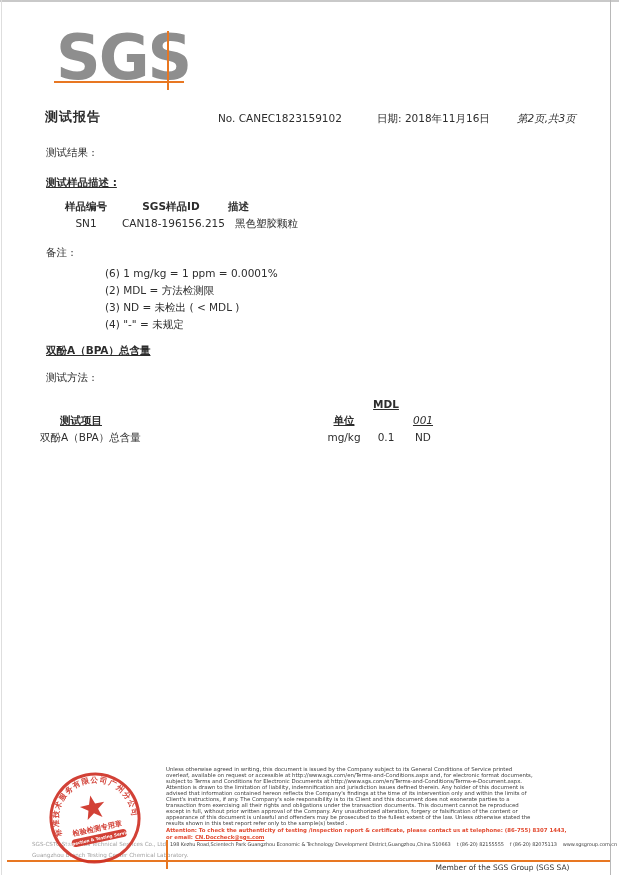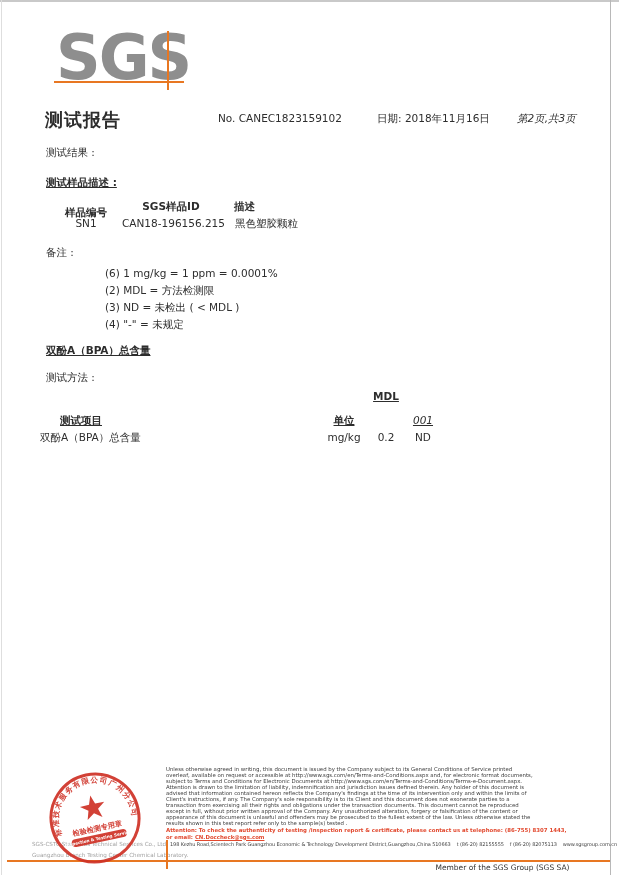--- a/index.html
+++ b/index.html
@@ -14,54 +14,54 @@
   .b-right { position:absolute; left:610px; top:0; width:1px; height:875px; background:#b8b8b8; }
   .b-left  { position:absolute; left:1px; top:0; width:1px; height:875px; background:#dedede; }
 
   
   .logo-text { left:56px; top:34px; font-size:62px; line-height:47px; font-weight:800;
                letter-spacing:-2px; color:#8e8e8e; }
   .logo-hline { position:absolute; left:54px; top:81px; width:130px; height:2px; background:#e87722; }
   .logo-vline { position:absolute; left:167px; top:31px; width:2px; height:59px; background:#e87722; }
 
   
-  .doc-title { left:45px; top:108px; font-size:18px; font-weight:bold; letter-spacing:1px; }
+  .doc-title { left:45px; top:108px; font-size:13px; font-weight:bold; letter-spacing:1px; }
   .report-no { left:218px; top:112px; font-size:10.5px; }
   .date-lbl  { left:377px; top:112px; font-size:10.5px; }
   .page-lbl  { left:517px; top:112px; font-size:10.5px;font-style:italic; }
 
   .body-txt { font-size:10.5px; }
   .bold { font-weight:bold; }
   .ul { text-decoration:underline; }
   .it { font-style:italic; }
 
   .results-label { left:46px; top:146px; }
   .sample-desc   { left:46px; top:176px; }
 
-  .st-h1 { left:58px;  top:200px; width:56px; text-align:center;margin-top:6px; }
+  .st-h1 { left:58px;  top:200px; width:56px; text-align:center; }
   .st-h2 { left:122px; top:200px; width:98px; text-align:center; }
-  .st-h3 { left:234px; top:200px; }
+  .st-h3 { left:228px; top:200px; }
   .st-v1 { left:58px;  top:217px; width:56px; text-align:center; }
   .st-v2 { left:122px; top:217px; width:98px; text-align:center; }
   .st-v3 { left:235px; top:217px; }
 
   .notes-label { left:46px; top:246px; }
   .note-1 { left:105px; top:267px; }
   .note-2 { left:105px; top:284px; }
   .note-3 { left:105px; top:301px; }
   .note-4 { left:105px; top:318px; }
 
   .bpa-title { left:46px; top:344px; }
   .method-label { left:46px; top:371px; }
   .method-l1 { left:122px; top:371px; }
   .method-l2 { left:122px; top:389px; }
 
   .rt-item-h { left:60px;  top:414px; }
   .rt-unit   { left:322px; top:414px; width:44px; text-align:center; }
-  .rt-mdl    { left:368px; top:390px; width:36px; text-align:center; }
+  .rt-mdl    { left:368px; top:398px; width:36px; text-align:center; }
   .rt-smp    { left:406px; top:414px; width:34px; text-align:center; }
   .rt-item-v { left:40px;  top:431px; }
   .rt-unit-v { left:322px; top:431px; width:44px; text-align:center; }
   .rt-mdl-v  { left:368px; top:431px; width:36px; text-align:center; }
   .rt-smp-v  { left:406px; top:431px; width:34px; text-align:center; }
 
   
   .company-1 { left:32px; top:841px; font-size:5.6px; color:#a2a2a2; }
   .company-2 { left:32px; top:852px; font-size:5.6px; color:#a2a2a2; }
 
@@ -113,21 +113,21 @@
 
   <div class="abs bpa-title body-txt bold ul">双酚A（BPA）总含量</div>
   <div class="abs method-label body-txt">测试方法 :</div>
 
   <div class="abs rt-item-h body-txt bold ul">测试项目</div>
   <div class="abs rt-unit body-txt bold ul">单位</div>
   <div class="abs rt-mdl body-txt bold ul">MDL</div>
   <div class="abs rt-smp body-txt ul it">001</div>
   <div class="abs rt-item-v body-txt">双酚A（BPA）总含量</div>
   <div class="abs rt-unit-v body-txt">mg/kg</div>
-  <div class="abs rt-mdl-v body-txt">0.2</div>
+  <div class="abs rt-mdl-v body-txt">0.1</div>
   <div class="abs rt-smp-v body-txt">ND</div>
 
   <div class="abs company-1">SGS-CSTC Standards Technical Services Co., Ltd.</div>
   <div class="abs company-2">Guangzhou Branch Testing Center Chemical Laboratory.</div>
 
   <div class="abs disc" style="top:766px">Unless otherwise agreed in writing, this document is issued by the Company subject to its General Conditions of Service printed</div>
   <div class="abs disc" style="top:772px">overleaf, available on request or accessible at http://www.sgs.com/en/Terms-and-Conditions.aspx and, for electronic format documents,</div>
   <div class="abs disc" style="top:778px">subject to Terms and Conditions for Electronic Documents at http://www.sgs.com/en/Terms-and-Conditions/Terms-e-Document.aspx.</div>
   <div class="abs disc" style="top:784px">Attention is drawn to the limitation of liability, indemnification and jurisdiction issues defined therein. Any holder of this document is</div>
   <div class="abs disc" style="top:790px">advised that information contained hereon reflects the Company's findings at the time of its intervention only and within the limits of</div>

